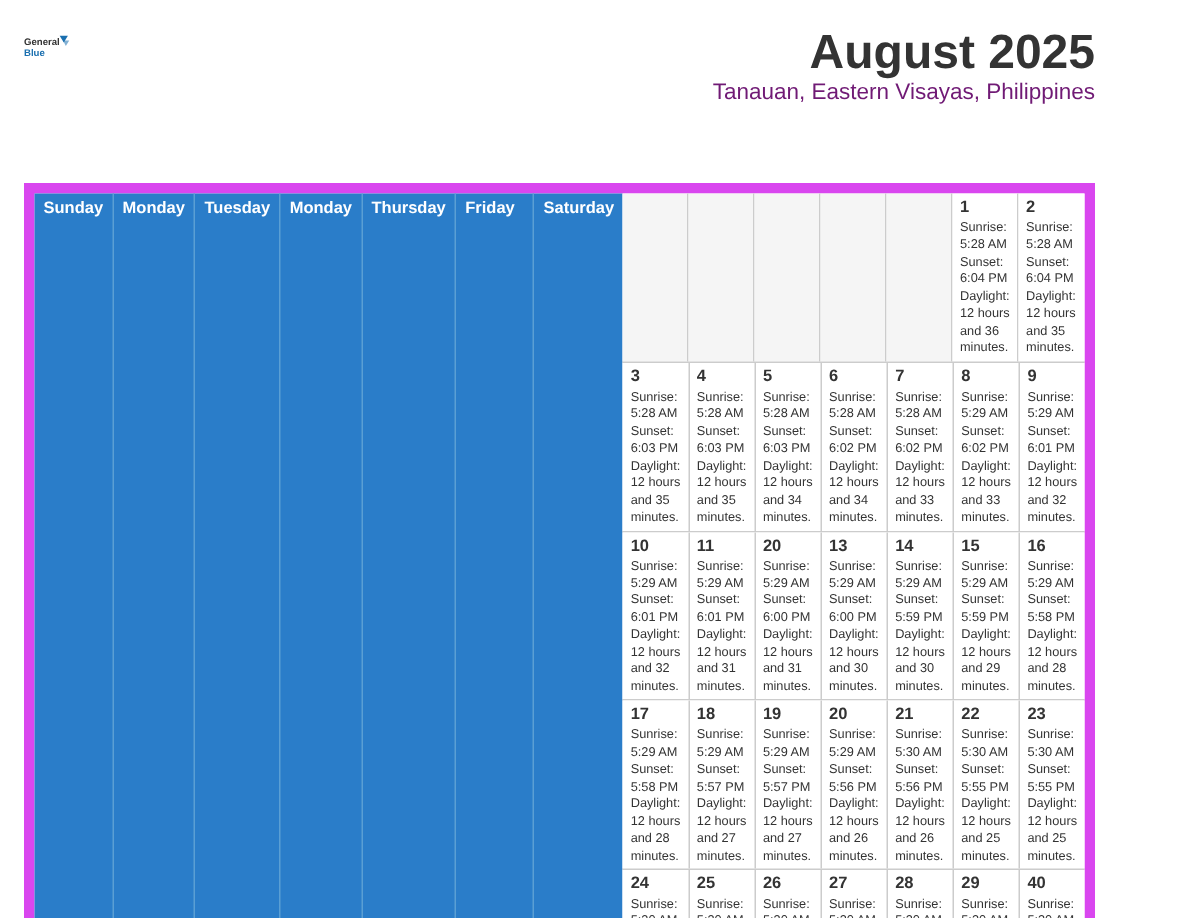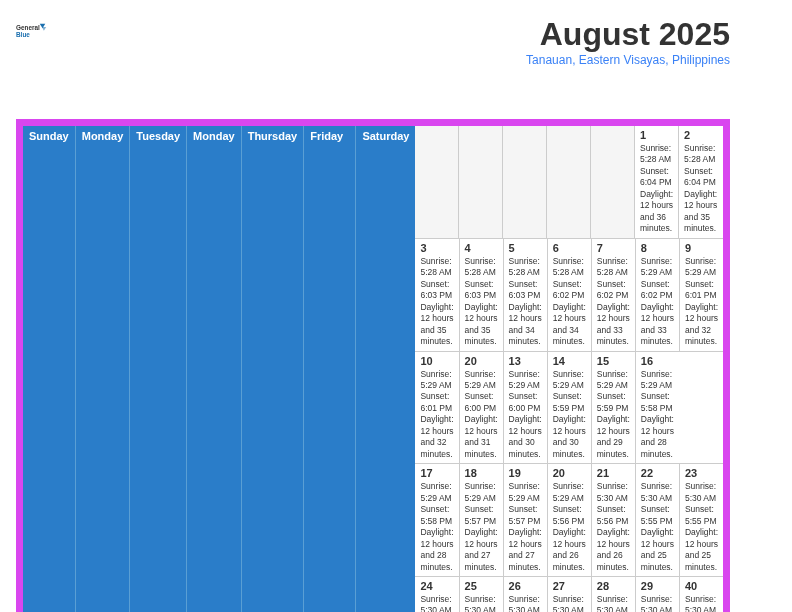--- a/index.html
+++ b/index.html
@@ -34,22 +34,22 @@
     }
     .title-section {
       text-align: right;
     }
     .month-title {
       font-size: 32px;
       font-weight: bold;
       color: #333;
     }
     .subtitle {
-      font-size: 12px;
-      color: #3b82f6;
+      font-size: 15px;
+      color: #701a75;
     }
     .calendar {
       flex: 1;
       display: flex;
       border: 7px solid #d946ef;
       margin-top: 44px;
     }
     .cal-header-row {
       display: grid;
       grid-template-columns: repeat(7, 1fr);
@@ -194,20 +194,26 @@
           </div>
         </div>
         <div class="cal-row">
           <div class="cal-cell">
             <span class="day-num">10</span>
             <div class="day-info">Sunrise: 5:29 AM
 Sunset: 6:01 PM
 Daylight: 12 hours and 32 minutes.</div>
           </div>
           <div class="cal-cell">
+            <span class="day-num">11</span>
+            <div class="day-info">Sunrise: 5:29 AM
+Sunset: 6:01 PM
+Daylight: 12 hours and 31 minutes.</div>
+          </div>
+          <div class="cal-cell">
             <span class="day-num">20</span>
             <div class="day-info">Sunrise: 5:29 AM
 Sunset: 6:00 PM
 Daylight: 12 hours and 31 minutes.</div>
           </div>
           <div class="cal-cell">
             <span class="day-num">13</span>
             <div class="day-info">Sunrise: 5:29 AM
 Sunset: 6:00 PM
 Daylight: 12 hours and 30 minutes.</div>

